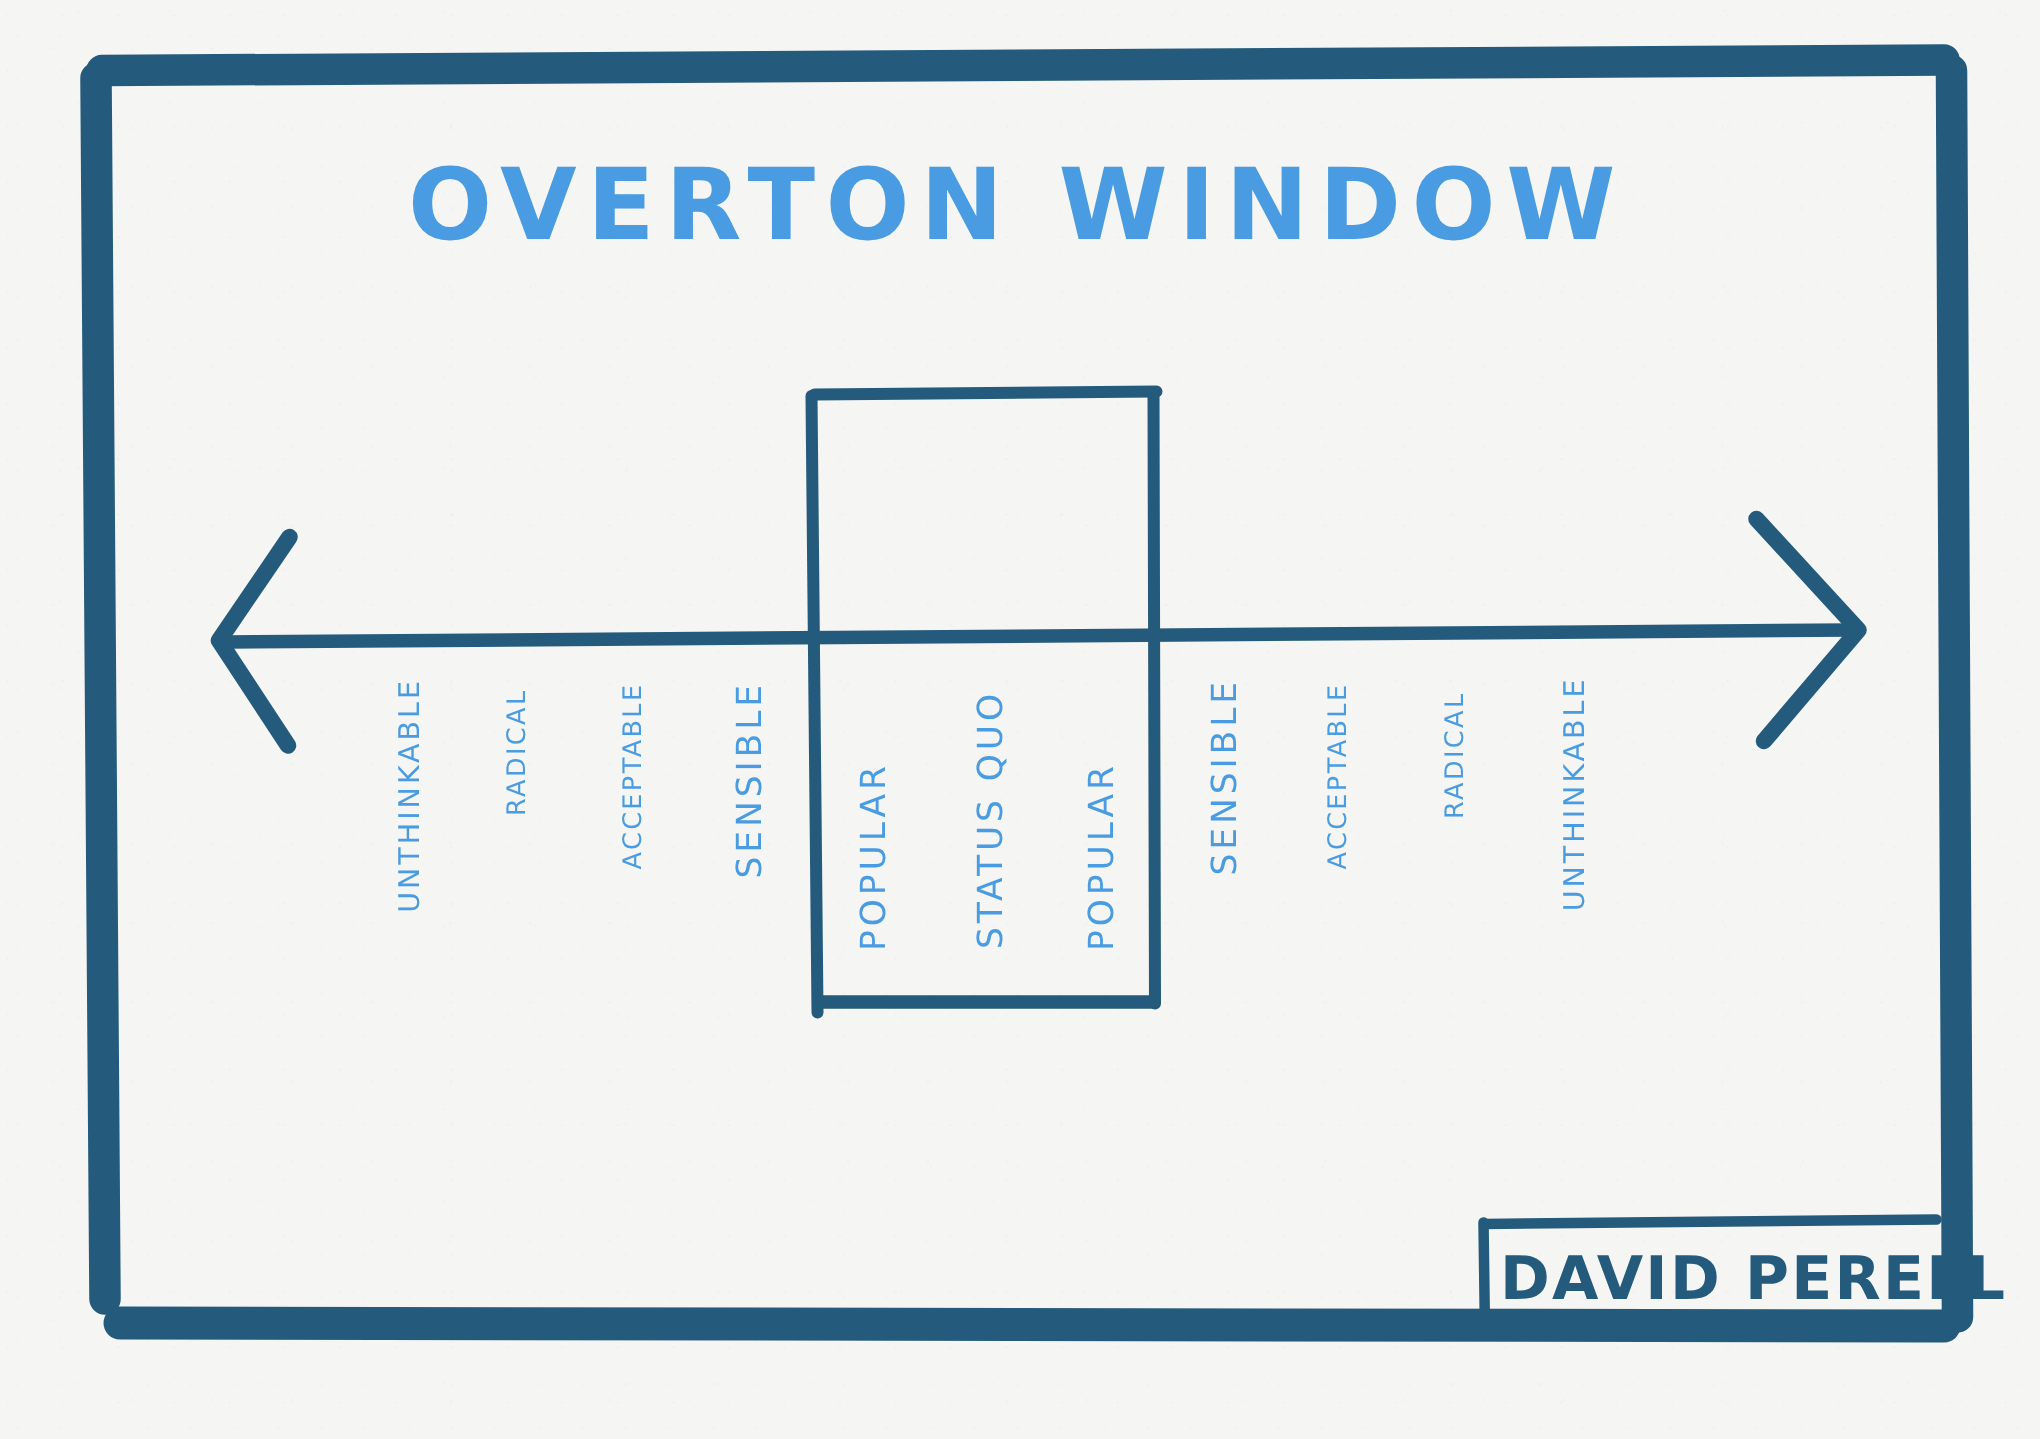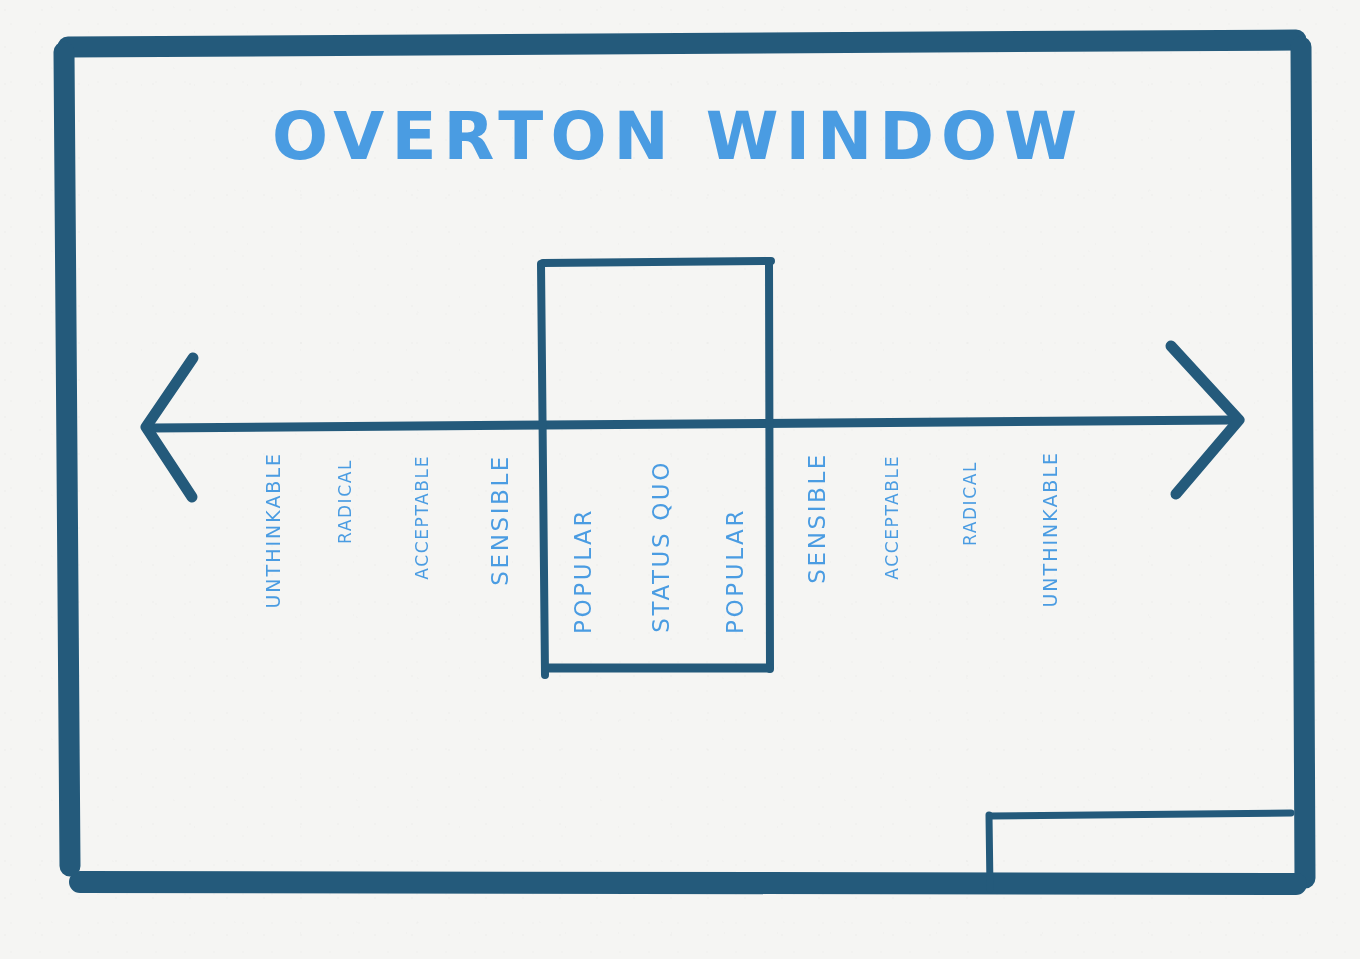--- a/index.html
+++ b/index.html
@@ -132,14 +132,15 @@
     <div class="vlabel large" style="left:724px; top:508px;">POPULAR</div>
   </div>
 
   <div>
     <div class="vlabel large" style="left:806px; top:452px;">SENSIBLE</div>
     <div class="vlabel small" style="left:884px; top:455px;">ACCEPTABLE</div>
     <div class="vlabel small" style="left:962px; top:461px;">RADICAL</div>
     <div class="vlabel medium" style="left:1041px; top:451px;">UNTHINKABLE</div>
   </div>
 
+  <div id="signature-text">DAVID PERELL</div>
 
 </div>
 
 </body></html>

